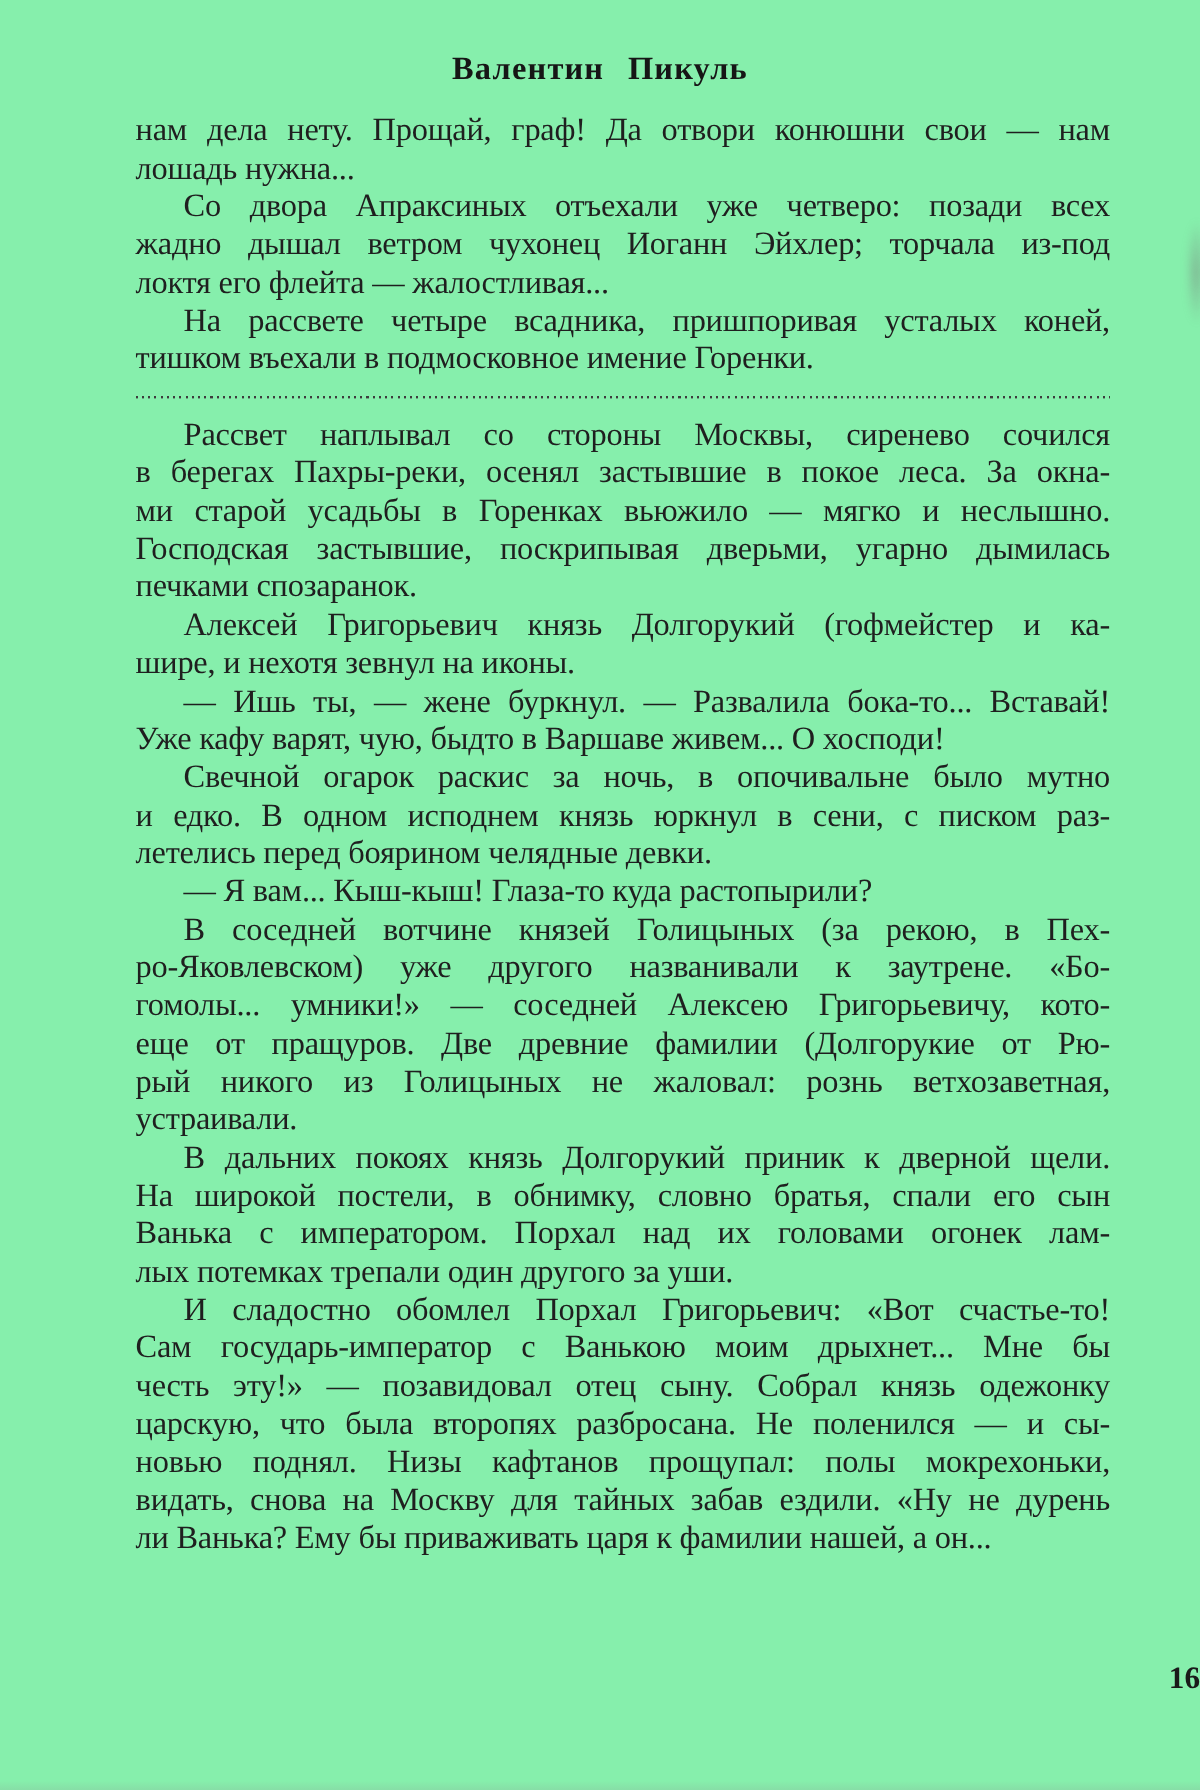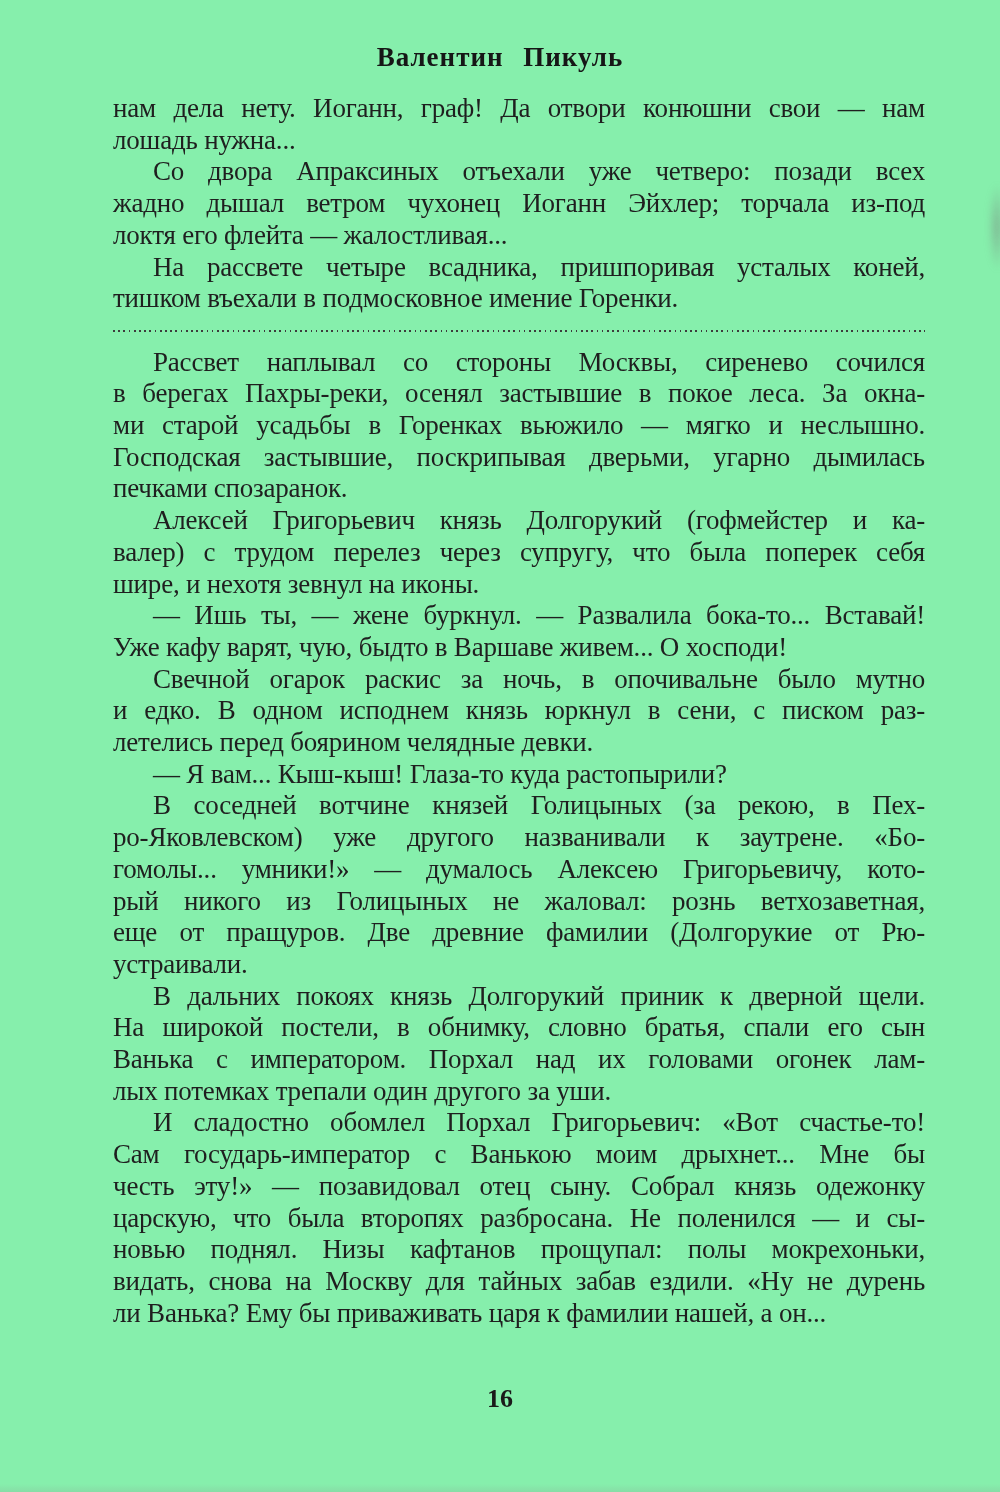--- a/index.html
+++ b/index.html
@@ -52,21 +52,21 @@
     width: 100%;
     height: 2.2px;
     background: repeating-linear-gradient(90deg,
       #3c3c3c 0px, #3c3c3c 1.7px, transparent 1.7px, transparent 5.2px);
   }
   .page-number {
     position: absolute;
     top: 1384px;
     left: 0;
     width: 1000px;
-    text-align: center;
+    text-align: right;
     font-size: 26px;
     font-weight: bold;
     color: #1a1a1a;
   }
   .scan-smudge-right {
     position: absolute;
     right: -6px;
     top: 183px;
     width: 18px;
     height: 88px;
@@ -83,21 +83,21 @@
   }
 </style>
 </head>
 <body>
 
 <div class="page">
   <div class="running-header">Валентин Пикуль</div>
 
   <div class="text-block">
       <div class="paragraph">
-        <div class="line">нам дела нету. Иоганн, граф! Да отвори конюшни свои — нам</div>
+        <div class="line">нам дела нету. Прощай, граф! Да отвори конюшни свои — нам</div>
         <div class="line last">лошадь нужна...</div>
       </div>
       <div class="paragraph">
         <div class="line indent">Со двора Апраксиных отъехали уже четверо: позади всех</div>
         <div class="line">жадно дышал ветром чухонец Иоганн Эйхлер; торчала из-под</div>
         <div class="line last">локтя его флейта — жалостливая...</div>
       </div>
       <div class="paragraph">
         <div class="line indent">На рассвете четыре всадника, пришпоривая усталых коней,</div>
         <div class="line last">тишком въехали в подмосковное имение Горенки.</div>
@@ -107,41 +107,40 @@
       </div>
       <div class="paragraph">
         <div class="line indent">Рассвет наплывал со стороны Москвы, сиренево сочился</div>
         <div class="line">в берегах Пахры-реки, осенял застывшие в покое леса. За окна-</div>
         <div class="line">ми старой усадьбы в Горенках вьюжило — мягко и неслышно.</div>
         <div class="line">Господская застывшие, поскрипывая дверьми, угарно дымилась</div>
         <div class="line last">печками спозаранок.</div>
       </div>
       <div class="paragraph">
         <div class="line indent">Алексей Григорьевич князь Долгорукий (гофмейстер и ка-</div>
-        <div class="line">валер) с трудом перелез через супругу, что была поперек себя</div>
         <div class="line last">шире, и нехотя зевнул на иконы.</div>
       </div>
       <div class="paragraph">
         <div class="line indent">— Ишь ты, — жене буркнул. — Развалила бока-то... Вставай!</div>
         <div class="line last">Уже кафу варят, чую, быдто в Варшаве живем... О хосподи!</div>
       </div>
       <div class="paragraph">
         <div class="line indent">Свечной огарок раскис за ночь, в опочивальне было мутно</div>
         <div class="line">и едко. В одном исподнем князь юркнул в сени, с писком раз-</div>
         <div class="line last">летелись перед боярином челядные девки.</div>
       </div>
       <div class="paragraph">
         <div class="line last indent">— Я вам... Кыш-кыш! Глаза-то куда растопырили?</div>
       </div>
       <div class="paragraph">
         <div class="line indent">В соседней вотчине князей Голицыных (за рекою, в Пех-</div>
         <div class="line">ро-Яковлевском) уже другого названивали к заутрене. «Бо-</div>
-        <div class="line">гомолы... умники!» — думалось Алексею Григорьевичу, кото-</div>
+        <div class="line">гомолы... умники!» — соседней Алексею Григорьевичу, кото-</div>
+        <div class="line">еще от пращуров. Две древние фамилии (Долгорукие от Рю-</div>
         <div class="line">рый никого из Голицыных не жаловал: рознь ветхозаветная,</div>
-        <div class="line">еще от пращуров. Две древние фамилии (Долгорукие от Рю-</div>
         <div class="line last">устраивали.</div>
       </div>
       <div class="paragraph">
         <div class="line indent">В дальних покоях князь Долгорукий приник к дверной щели.</div>
         <div class="line">На широкой постели, в обнимку, словно братья, спали его сын</div>
         <div class="line">Ванька с императором. Порхал над их головами огонек лам-</div>
         <div class="line last">лых потемках трепали один другого за уши.</div>
       </div>
       <div class="paragraph">
         <div class="line indent">И сладостно обомлел Порхал Григорьевич: «Вот счастье-то!</div>

